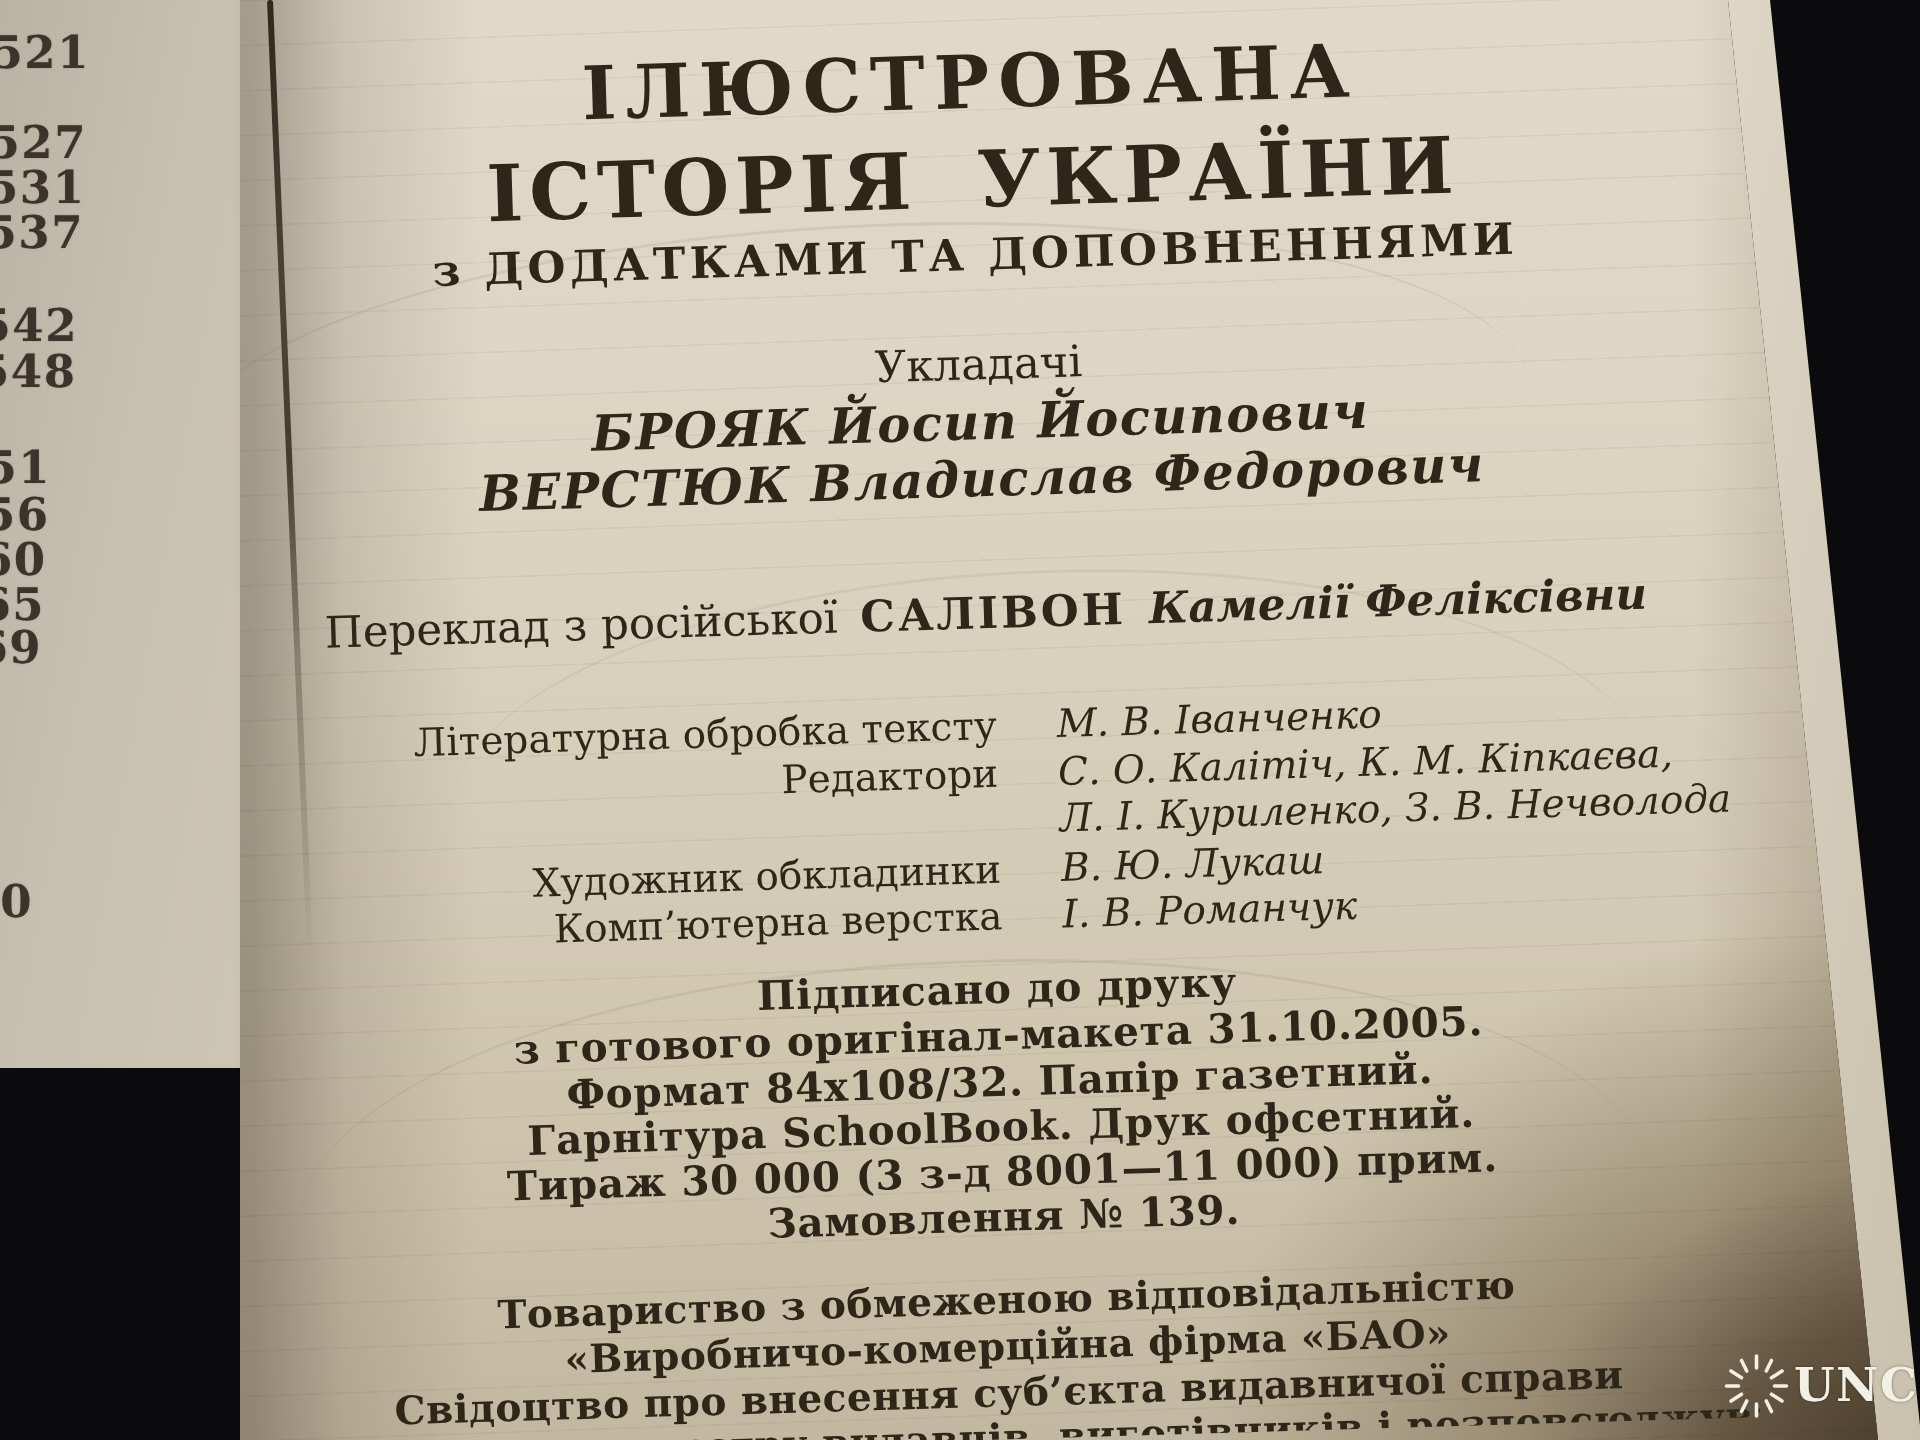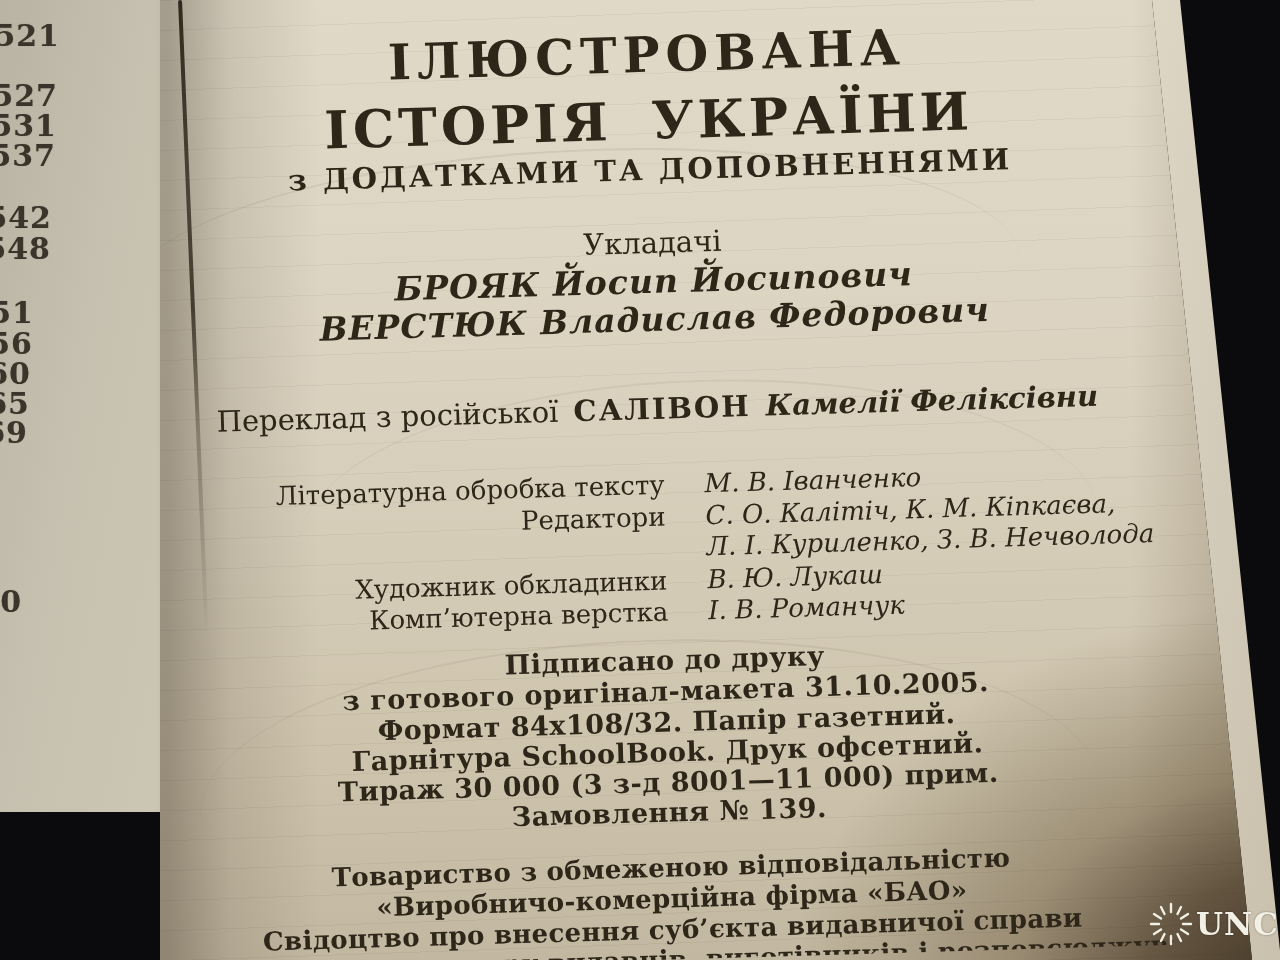--- a/index.html
+++ b/index.html
@@ -3,21 +3,21 @@
 <meta charset="utf-8">
 <style>
   html,body{margin:0;padding:0;}
   body{
     width:1280px;height:960px;overflow:hidden;position:relative;
     background:#0b0b0d;
     font-family:"DejaVu Serif","Liberation Serif",serif;
   }
   
   .left-page{
-    position:absolute;left:0;top:0;width:215px;height:812px;
+    position:absolute;left:0;top:0;width:215px;height:712px;
     background:linear-gradient(100deg,#b9b3a4 0%,#c6c0b0 40%,#cfc8b6 100%);
     background-color:#c3bdad;
   }
   .left-page::after{ 
     content:"";position:absolute;right:0;top:0;width:60px;height:100%;
     background:linear-gradient(90deg,rgba(0,0,0,0) 0%,rgba(52,42,28,.35) 100%);
   }
   .page-num{
     position:absolute;width:80px;text-align:right;
     font-weight:700;font-size:30px;color:#3c342a;letter-spacing:1px;

